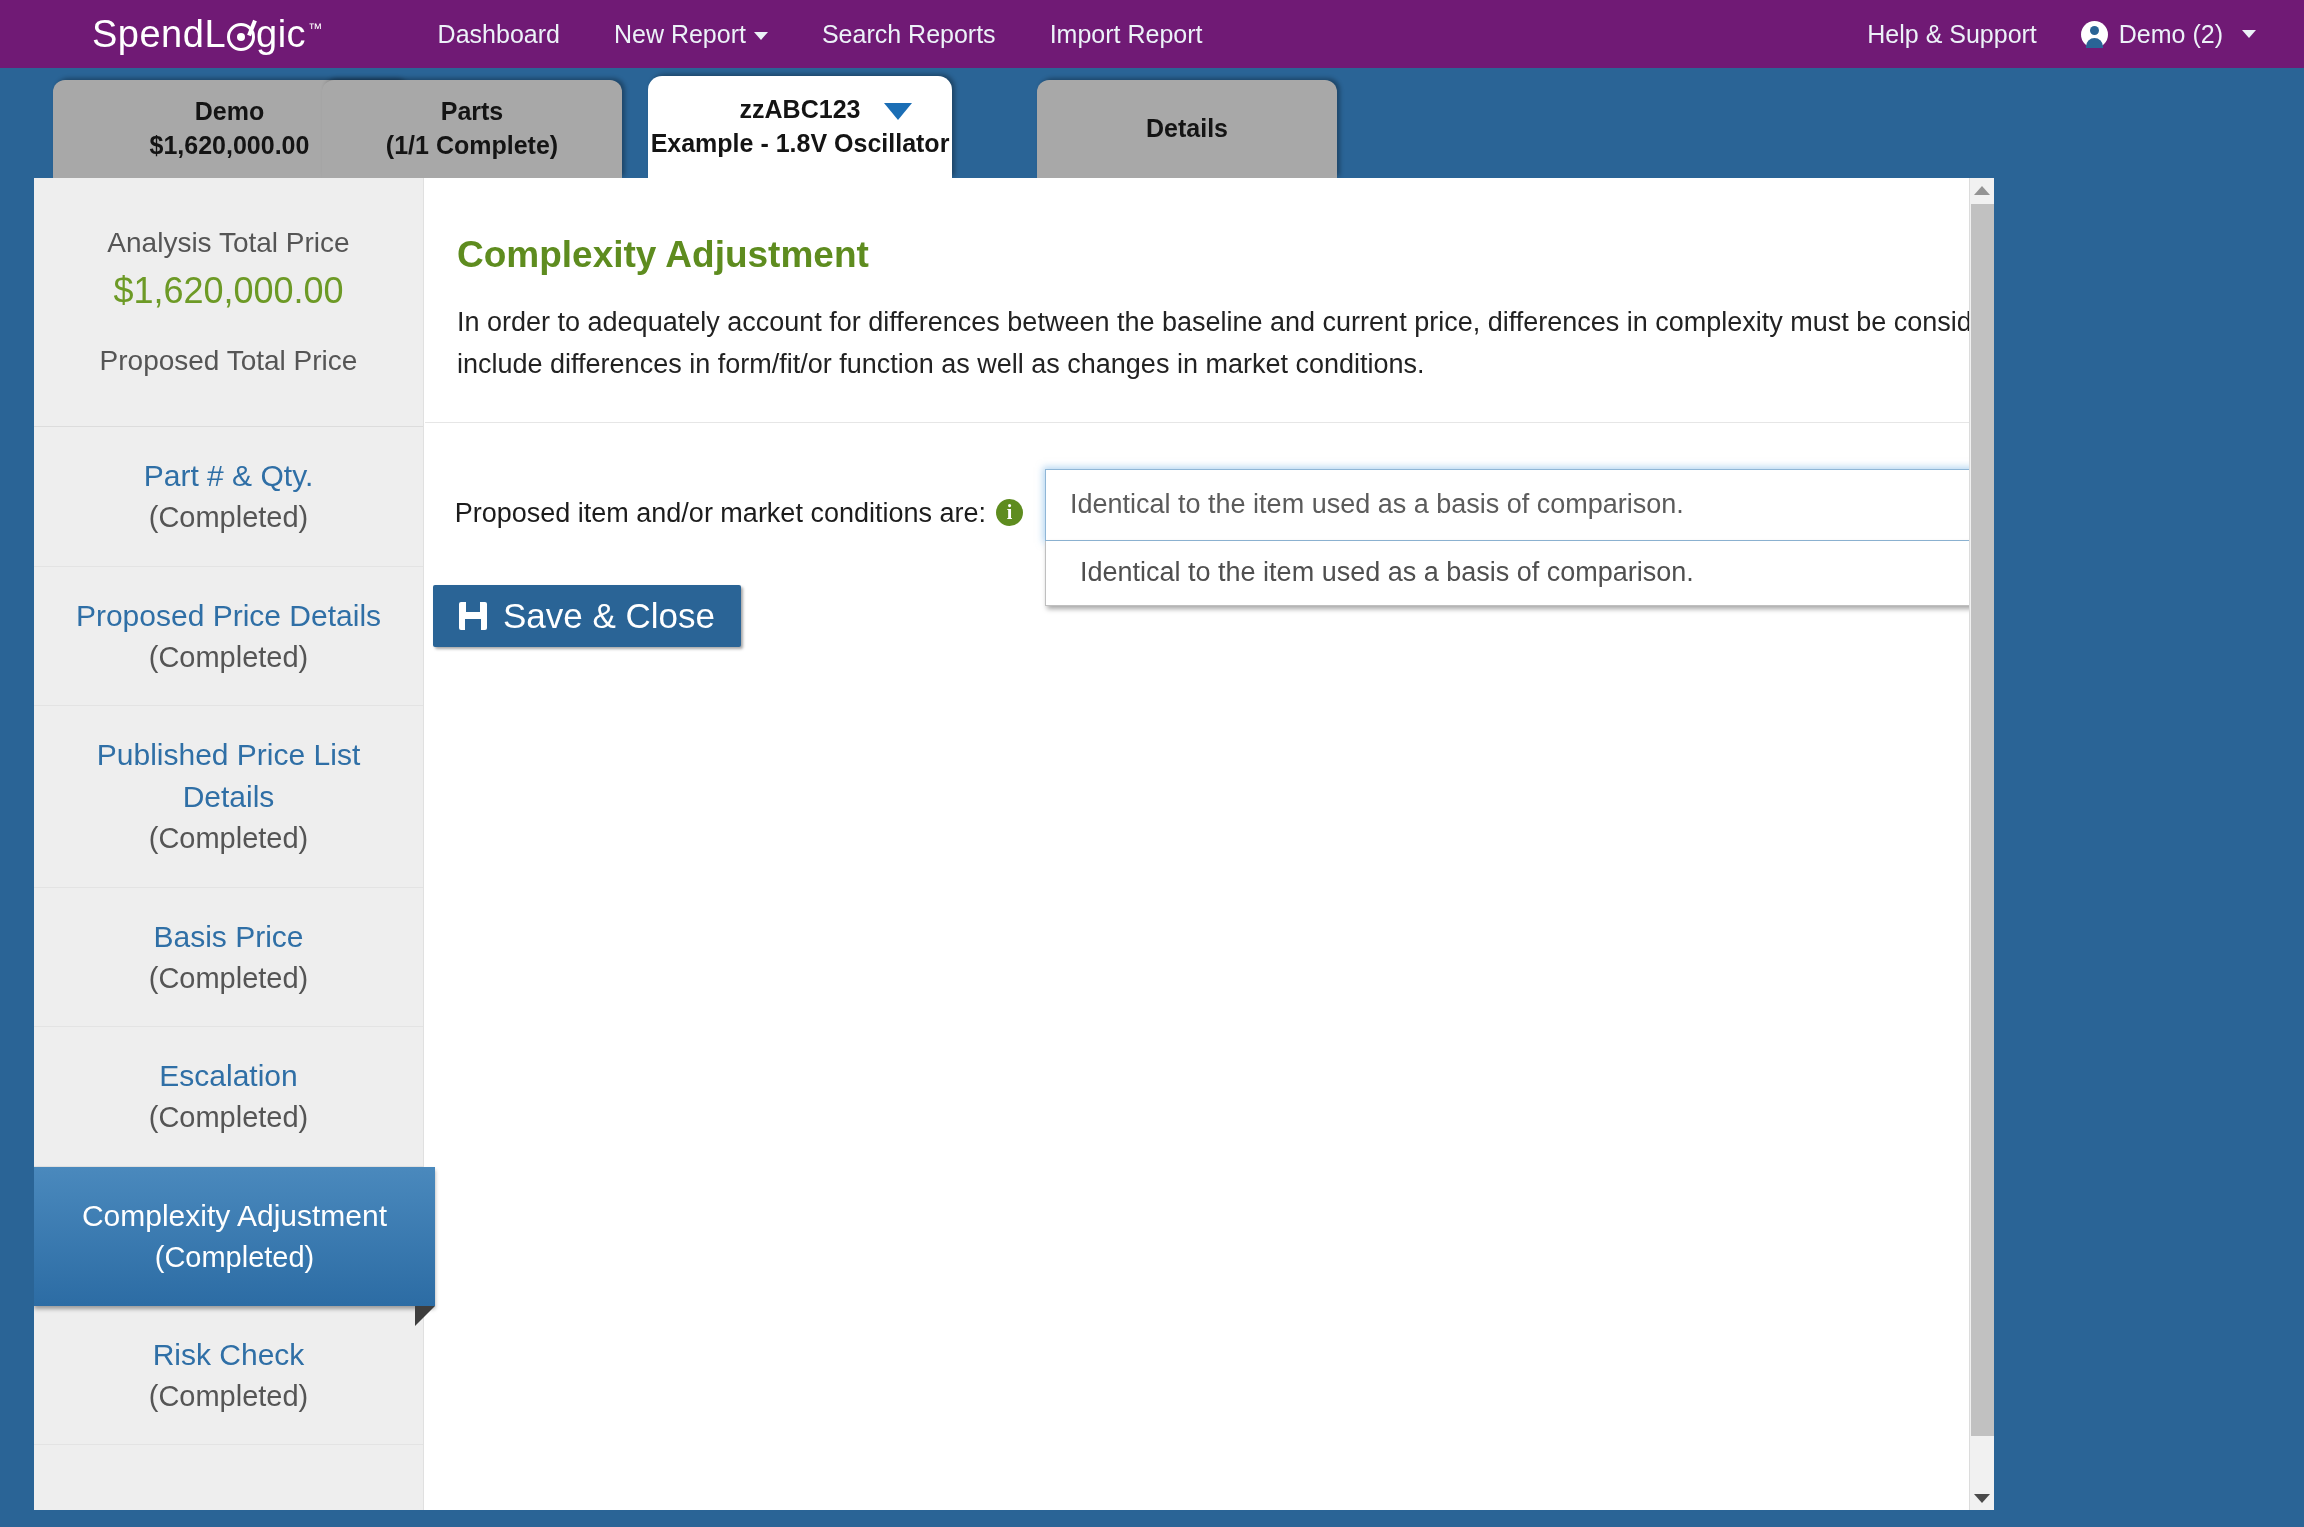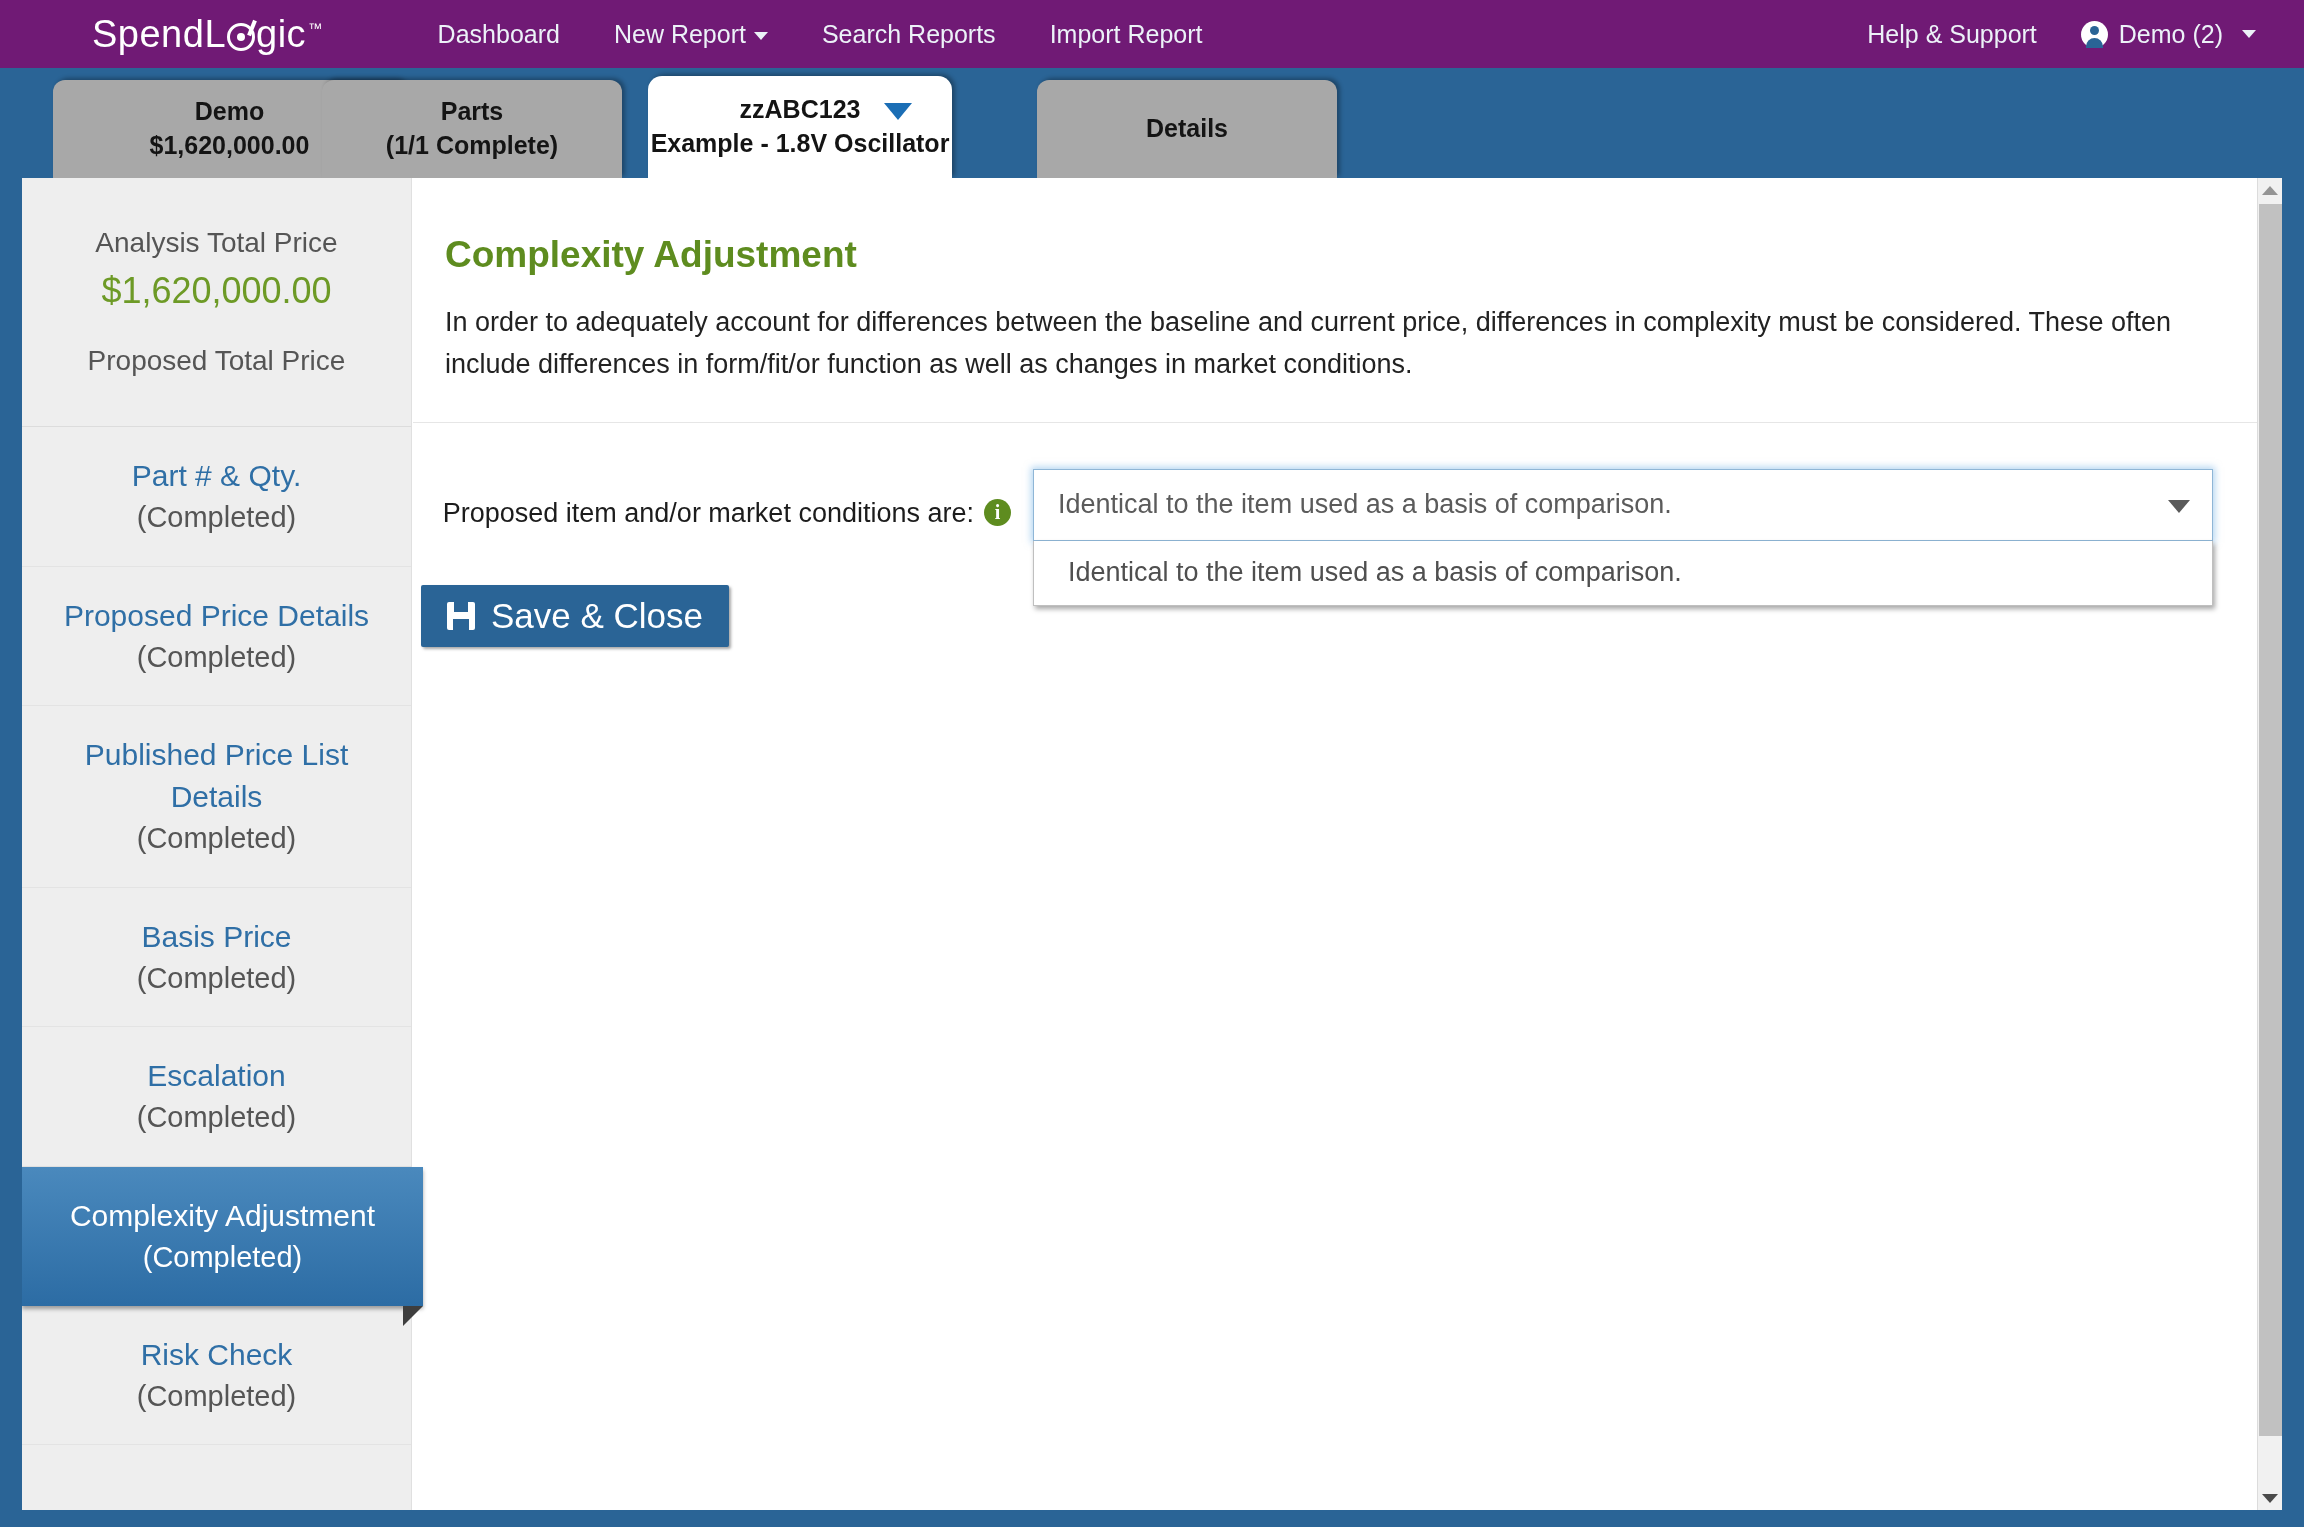--- a/index.html
+++ b/index.html
@@ -183,23 +183,23 @@
     top: 10px;
     width: 0; height: 0;
     border-left: 14px solid transparent;
     border-right: 14px solid transparent;
     border-top: 17px solid #1b6eb5;
   }
 
   
   .shell {
     position: absolute;
-    left: 22px;
+    left: 34px;
     top: 178px;
-    width: 2260px;
+    width: 1960px;
     height: 1332px;
     background: #ffffff;
     overflow: hidden;
   }
 
   .sidebar {
     position: absolute;
     left: 0; top: 0;
     width: 390px;
     height: 1332px;

